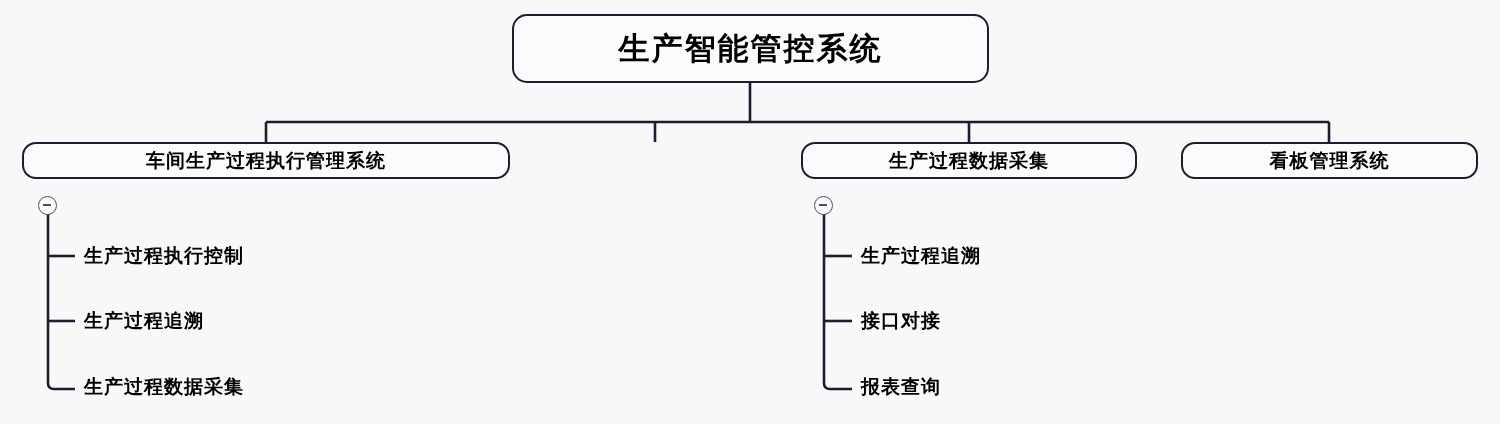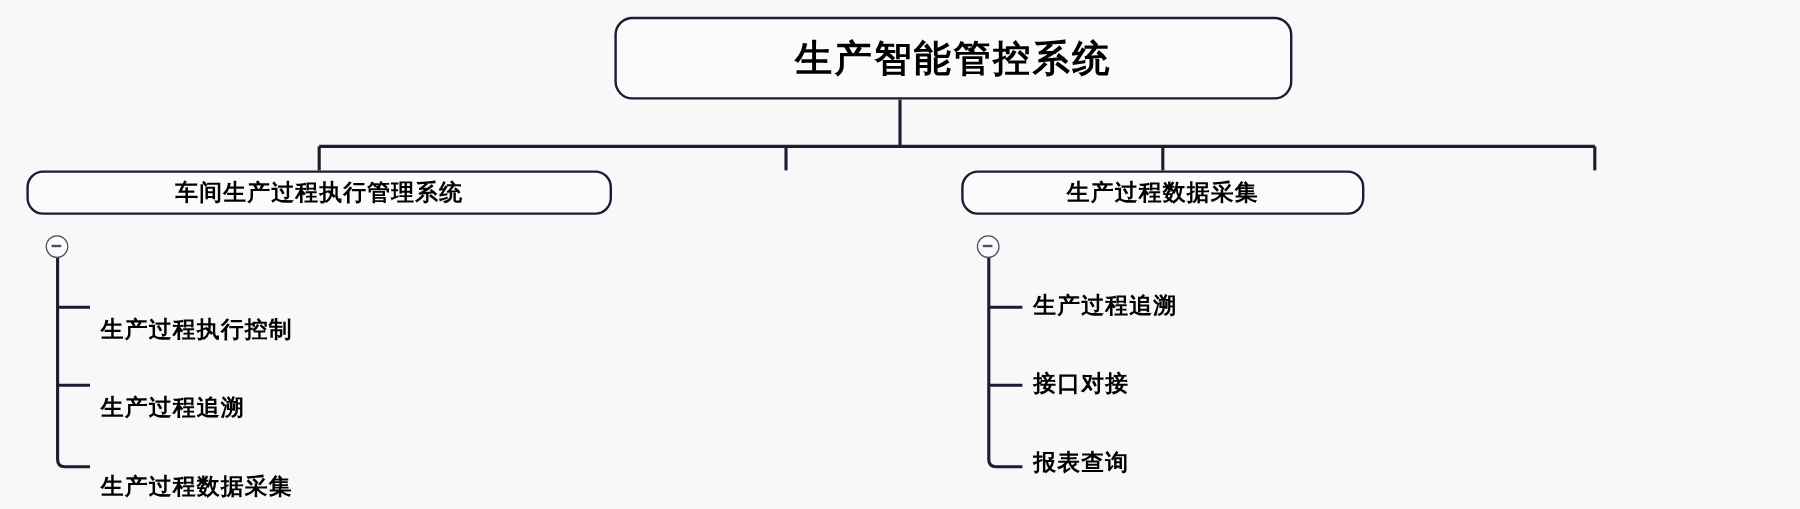--- a/index.html
+++ b/index.html
@@ -38,21 +38,21 @@
     text-align: center;
     color: #000000;
     font-weight: bold;
     letter-spacing: 1px;
     white-space: nowrap;
     z-index: 3;
   }
   .node.root {
     left: 512px;
     top: 14px;
-    width: 565px;
+    width: 477px;
     height: 69px;
     font-size: 31px;
     letter-spacing: 2px;
     border-radius: 15px;
   }
   .node.lvl2 {
     top: 142px;
     height: 37px;
     font-size: 19px;
     border-radius: 14px;
@@ -66,21 +66,21 @@
   .leaf {
     position: absolute;
     font-size: 19px;
     font-weight: bold;
     color: #000000;
     letter-spacing: 1px;
     white-space: nowrap;
     z-index: 3;
     line-height: 1;
   }
-  .leaf.left  { left: 84px; margin-top: 20px; }
+  .leaf.left  { left: 84px; }
   .leaf.right { left: 861px; }
   .leaf.r1 { top: 246px; }
   .leaf.r2 { top: 311px; font-family: Liberation Serif, serif; }
   .leaf.r3 { top: 377px; }
 
   
   .toggle {
     position: absolute;
     width: 19px;
     height: 19px;
@@ -129,20 +129,21 @@
     </g>
   </svg>
 
   <div class="node root">生产智能管控系统</div>
 
   <div class="node lvl2 n-workshop">车间生产过程执行管理系统</div>
 
 
   <div class="node lvl2 n-backend">生产过程数据采集</div>
 
+  <div class="node lvl2 n-kanban">看板管理系统</div>
 
   <div class="toggle t-left"></div>
 
   <div class="toggle t-right"></div>
 
   <div class="leaf left r1">生产过程执行控制</div>
 
   <div class="leaf left r2">生产过程追溯</div>
 
   <div class="leaf left r3">生产过程数据采集</div>

